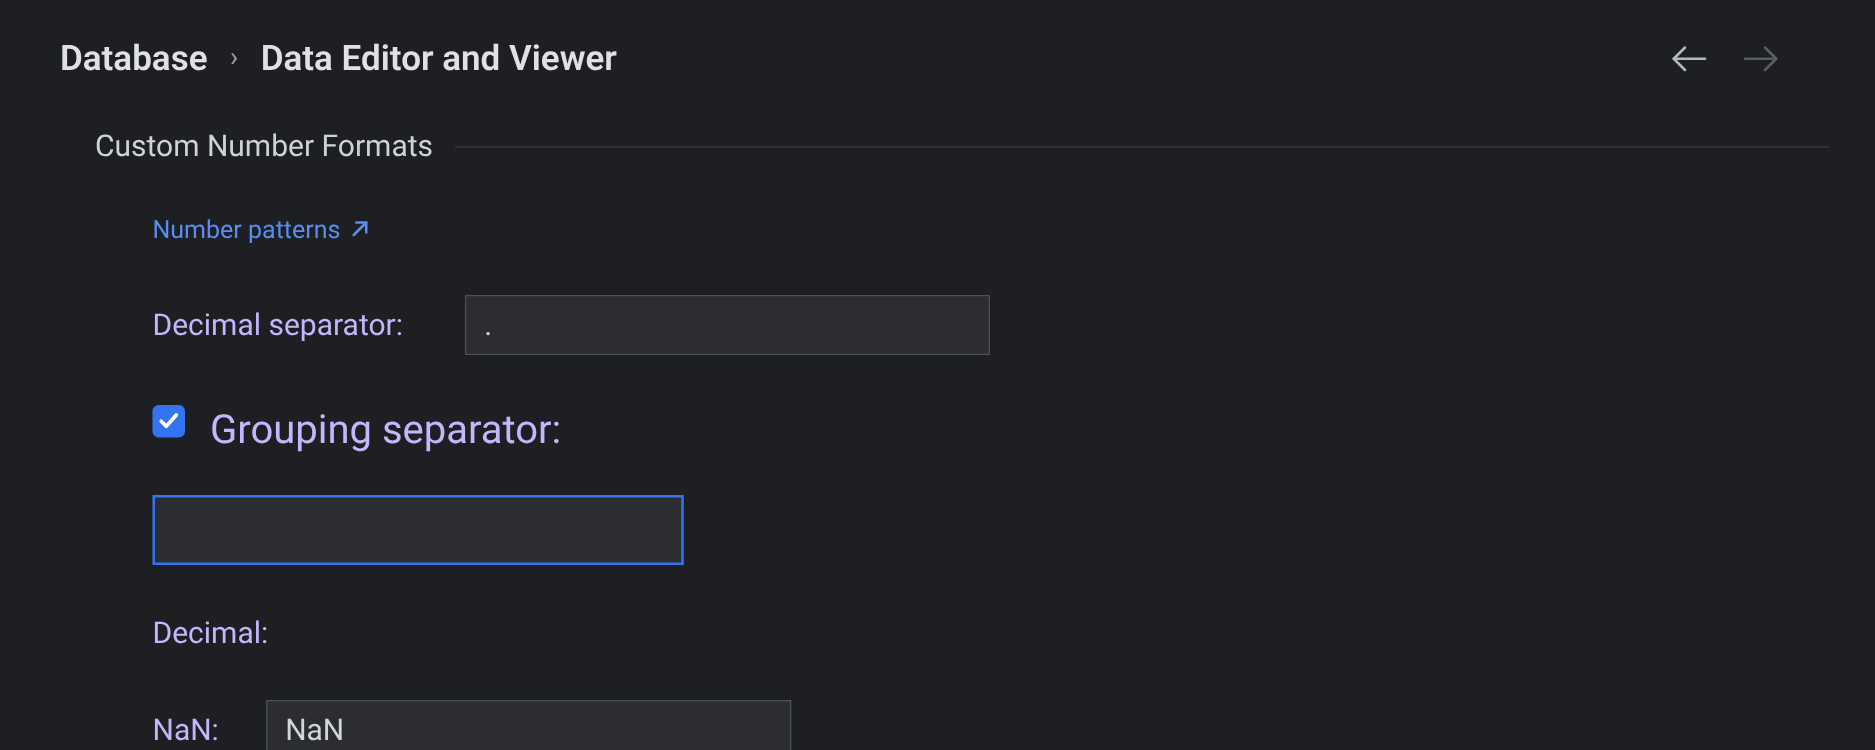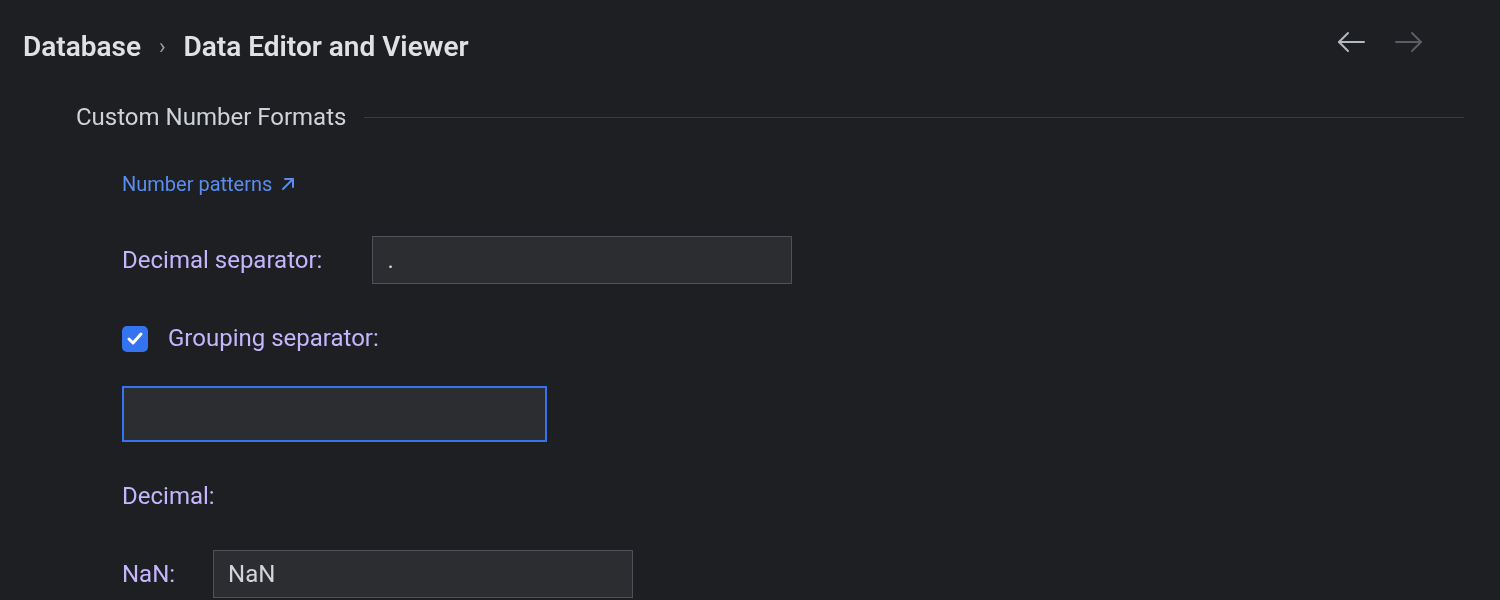--- a/index.html
+++ b/index.html
@@ -7,22 +7,22 @@
       background: #1e1f22;
       color: #dfe1e5;
       font-family: -apple-system, BlinkMacSystemFont, "Segoe UI", Roboto, Helvetica, Arial, sans-serif;
       width: 1500px;
       height: 600px;
       overflow: hidden;
       font-size: 22px;
     }
     .header {
       display: flex;
-      align-items: flex-start;
-      padding: 30px 36px 0 23px;
+      align-items: center;
+      padding: 30px 36px 0 48px;
     }
     .breadcrumb {
       display: flex;
       align-items: center;
       font-size: 28px;
       font-weight: 600;
       gap: 18px;
       white-space: nowrap;
     }
     .breadcrumb .sep {
@@ -95,24 +95,24 @@
       border: 2px solid #3574f0;
       height: 56px;
     }
     .w-decimal { width: 420px; margin-left: 50px; }
     .w-grouping { width: 425px; margin-top: 34px; }
     .w-infinity { width: 420px; margin-left: 50px; }
     .w-nan { width: 420px; margin-left: 38px; }
 
     .checkbox-row {
       display: flex;
-      align-items: flex-end;
+      align-items: flex-start;
       gap: 20px;
       margin-top: 40px;
-      font-size: 24px;
+      font-size: 32px;
     }
     .checkbox {
       width: 26px;
       height: 26px;
       border-radius: 5px;
       background: #3574f0;
       display: inline-flex;
       align-items: center;
       justify-content: center;
       cursor: pointer;

